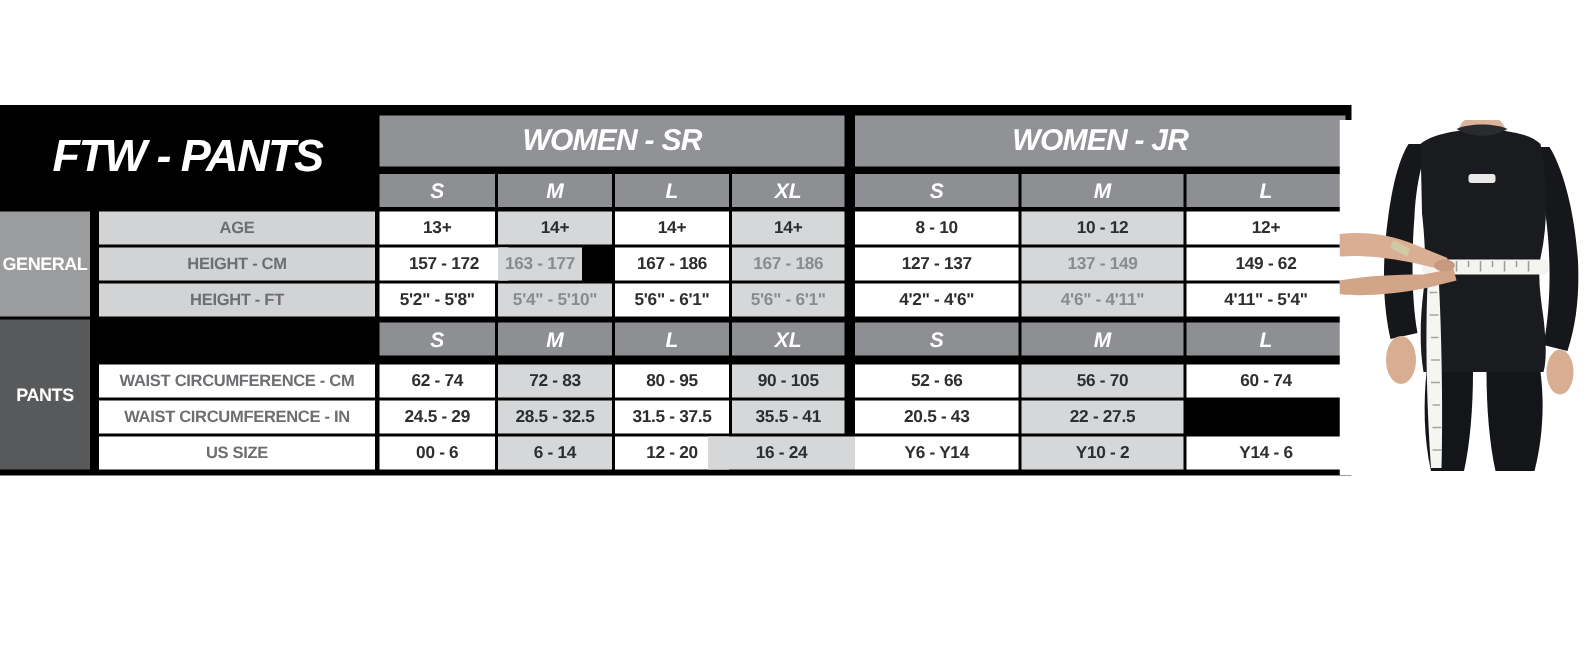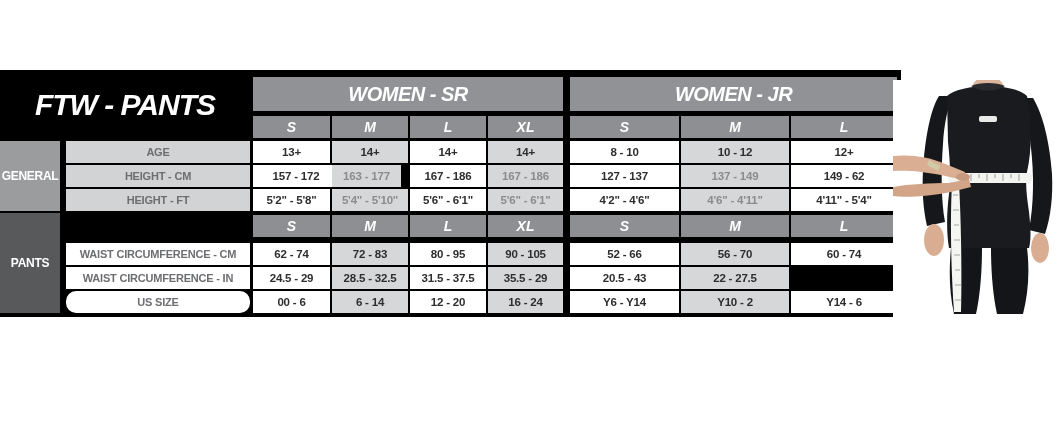--- a/index.html
+++ b/index.html
@@ -73,21 +73,21 @@
     <div class="abs cell dw" style="left:253px;top:71px;width:77px;">13+</div>
     <div class="abs cell dg" style="left:332px;top:71px;width:76px;">14+</div>
     <div class="abs cell dw" style="left:410px;top:71px;width:76px;">14+</div>
     <div class="abs cell dg" style="left:488px;top:71px;width:75px;">14+</div>
     <div class="abs cell dw" style="left:570px;top:71px;width:109px;">8 - 10</div>
     <div class="abs cell dg" style="left:681px;top:71px;width:108px;">10 - 12</div>
     <div class="abs cell dw" style="left:791px;top:71px;width:106px;">12+</div>
 
     <div class="abs cell lbl" style="left:66px;top:95px;width:184px;">HEIGHT - CM</div>
     <div class="abs cell dw" style="left:253px;top:95px;width:86px;">157 - 172</div>
-    <div class="abs cell dgm" style="left:332px;top:95px;width:69px;">163 - 177</div>
+    <div class="abs cell dgm" style="left:332px;top:95px;width:56px;">163 - 177</div>
     <div class="abs cell dw" style="left:410px;top:95px;width:76px;">167 - 186</div>
     <div class="abs cell dgm" style="left:488px;top:95px;width:75px;">167 - 186</div>
     <div class="abs cell dw" style="left:570px;top:95px;width:109px;">127 - 137</div>
     <div class="abs cell dgm" style="left:681px;top:95px;width:108px;">137 - 149</div>
     <div class="abs cell dw" style="left:791px;top:95px;width:106px;">149 - 62</div>
 
     <div class="abs cell lbl" style="left:66px;top:119px;width:184px;">HEIGHT - FT</div>
     <div class="abs cell dw" style="left:253px;top:119px;width:77px;">5'2" - 5'8"</div>
     <div class="abs cell dgm" style="left:332px;top:119px;width:76px;">5'4" - 5'10"</div>
     <div class="abs cell dw" style="left:410px;top:119px;width:76px;">5'6" - 6'1"</div>
@@ -110,29 +110,29 @@
     <div class="abs cell dw" style="left:410px;top:173px;width:76px;">80 - 95</div>
     <div class="abs cell dg" style="left:488px;top:173px;width:75px;">90 - 105</div>
     <div class="abs cell dw" style="left:570px;top:173px;width:109px;">52 - 66</div>
     <div class="abs cell dg" style="left:681px;top:173px;width:108px;">56 - 70</div>
     <div class="abs cell dw" style="left:791px;top:173px;width:106px;">60 - 74</div>
 
     <div class="abs cell lblw" style="left:66px;top:197px;width:184px;">WAIST CIRCUMFERENCE - IN</div>
     <div class="abs cell dw" style="left:253px;top:197px;width:77px;">24.5 - 29</div>
     <div class="abs cell dg" style="left:332px;top:197px;width:76px;">28.5 - 32.5</div>
     <div class="abs cell dw" style="left:410px;top:197px;width:76px;">31.5 - 37.5</div>
-    <div class="abs cell dg" style="left:488px;top:197px;width:75px;">35.5 - 29</div>
+    <div class="abs cell dg" style="left:488px;top:197px;width:75px;">35.5 - 41</div>
     <div class="abs cell dw" style="left:570px;top:197px;width:109px;">20.5 - 43</div>
     <div class="abs cell dg" style="left:681px;top:197px;width:108px;">22 - 27.5</div>
 
-    <div class="abs cell lblw" style="left:66px;top:221px;width:184px;border-radius:10px;">US SIZE</div>
+    <div class="abs cell lblw" style="left:66px;top:221px;width:184px;">US SIZE</div>
     <div class="abs cell dw" style="left:253px;top:221px;width:77px;">00 - 6</div>
     <div class="abs cell dg" style="left:332px;top:221px;width:76px;">6 - 14</div>
     <div class="abs cell dw" style="left:410px;top:221px;width:76px;">12 - 20</div>
-    <div class="abs cell dg" style="left:488px;top:221px;width:75px;">16 - 24</div>
+    <div class="abs cell dg" style="left:472px;top:221px;width:98px;">16 - 24</div>
     <div class="abs cell dw" style="left:570px;top:221px;width:109px;">Y6 - Y14</div>
     <div class="abs cell dg" style="left:681px;top:221px;width:108px;">Y10 - 2</div>
     <div class="abs cell dw" style="left:791px;top:221px;width:106px;">Y14 - 6</div>
 
   </div>
 
   <svg class="photo" viewBox="0 0 165 237" xmlns="http://www.w3.org/2000/svg">
     <rect x="0" y="0" width="165" height="237" fill="#ffffff"></rect>
 
     <ellipse cx="95" cy="9" rx="16" ry="13" fill="#dcb49b"></ellipse>

